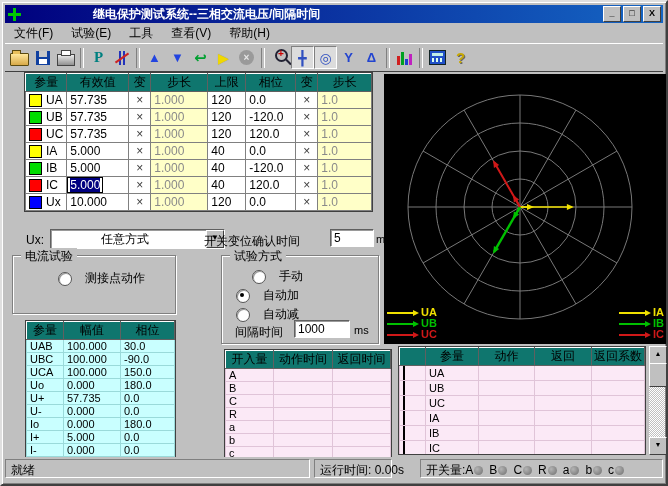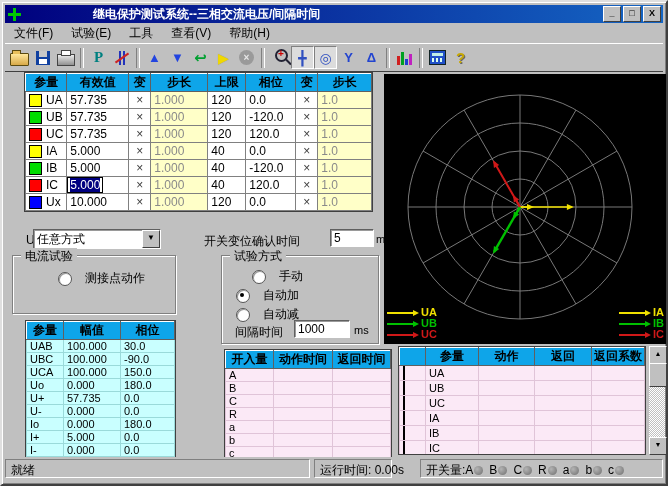--- a/index.html
+++ b/index.html
@@ -47,21 +47,21 @@
   .i-bars i{width:3px;display:block;}
   .i-bars i:nth-child(1){height:9px;background:#d02020;}
   .i-bars i:nth-child(2){height:13px;background:#00a020;}
   .i-bars i:nth-child(3){height:6px;background:#2040d0;}
   .i-bars i:nth-child(4){height:11px;background:#c020c0;}
   .i-calc{width:15px;height:13px;background:#2050c8;border:1px solid #122;position:relative;}
   .i-calc::before{content:"";position:absolute;top:2px;left:2px;right:2px;height:3px;background:#bfeee8;}
   .i-calc::after{content:"";position:absolute;bottom:2px;left:2px;right:2px;height:4px;background:repeating-linear-gradient(90deg,#dfe 0 2px,transparent 2px 4px);}
   
   table{border-collapse:collapse;table-layout:fixed;}
-  th{background:#0ea5e9;border:1px solid;border-color:#fff #606060 #606060 #fff;font-weight:bold;font-size:12px;padding:0 2px;height:15px;overflow:hidden;white-space:nowrap;}
+  th{background:#0f766e;border:1px solid;border-color:#fff #606060 #606060 #fff;font-weight:normal;font-size:12px;padding:0 2px;height:15px;overflow:hidden;white-space:nowrap;}
   td{overflow:hidden;white-space:nowrap;font-size:12px;padding:0 3px;}
   
   .param-table-wrap{position:absolute;left:22px;top:70px;border:1px solid #404040;background:#fff;}
   .param-table td{border:1px solid #808080;height:16px;background:#fff;}
   .param-table td.step{background:#ffffc8;color:#8a8a8a;}
   .param-table td.varc{text-align:center;color:#404040;}
   .pcell{display:flex;align-items:center;gap:4px;}
   .swatch{width:11px;height:11px;border:1px solid #000;flex:0 0 auto;}
   .editbox{display:inline-block;background:#fff;border:1px solid #000;padding:0 2px;margin-left:-3px;}
   .editbox .sel{background:#000080;color:#fff;}
@@ -319,21 +319,21 @@
             <td>120</td>
             <td>0.0</td>
             <td class="varc">×</td>
             <td class="step">1.0</td>
       </tr>
     </tbody>
       </table>
   </div>
 
   <span class="lbl" style="left:24px;top:231px;">Ux:</span>
-  <span class="combo" style="left:31px;top:227px;width:126px;height:18px;">
+  <span class="combo" style="left:48px;top:227px;width:126px;height:18px;padding-left:47px;">
     <span class="combo-text">任意方式</span>
     <span class="combo-btn">▼</span>
   </span>
   <span class="lbl" style="left:202px;top:231px;">开关变位确认时间</span>
   <span class="field" style="left:328px;top:227px;width:36px;height:14px;">5</span>
   <span class="lbl" style="left:374px;top:231px;font-size:11px;">ms</span>
 
   <div class="groupbox" style="left:10px;top:253px;width:162px;height:57px;">
     <span class="groupbox-title">电流试验</span>
     <span class="radio-row" style="left:45px;top:14px;">

